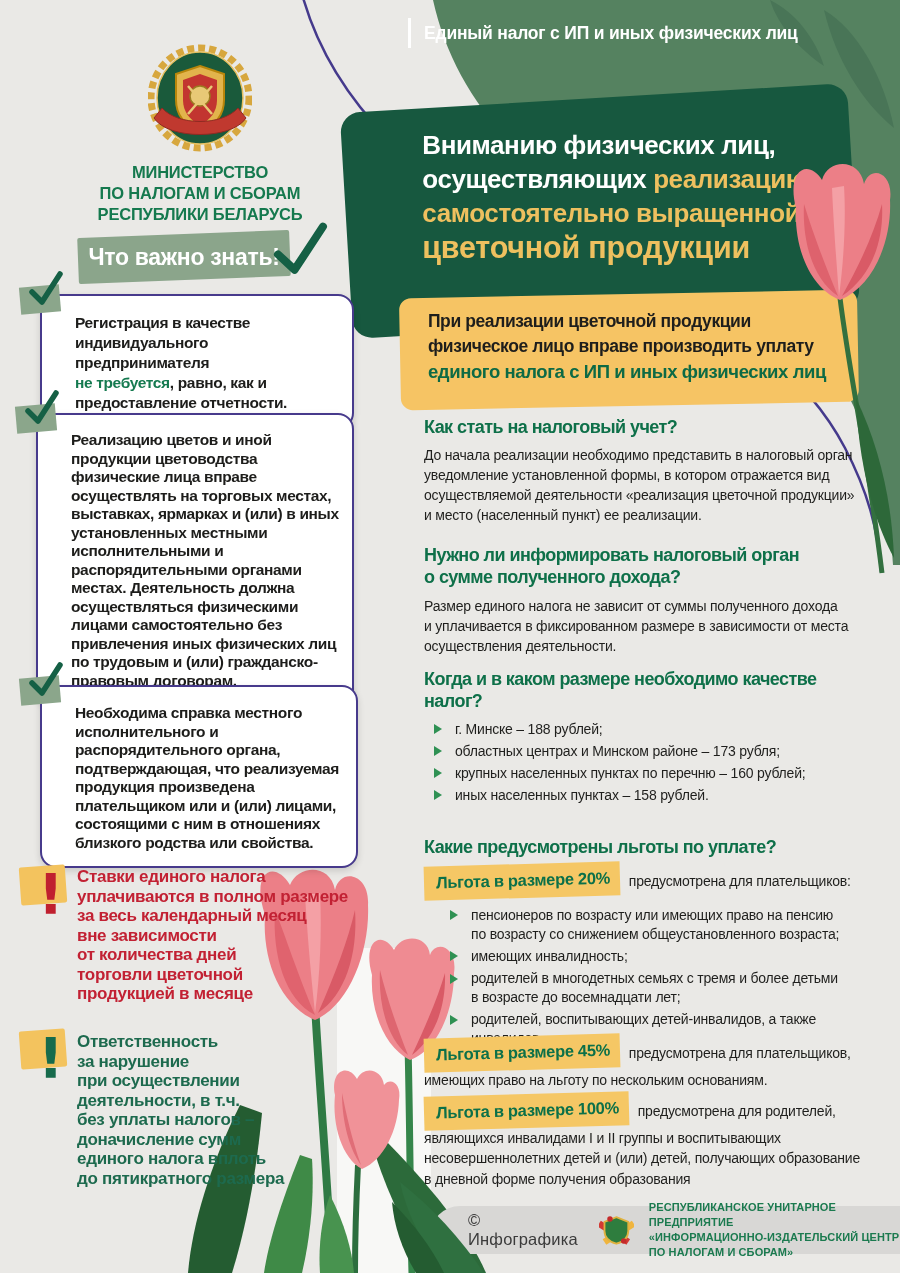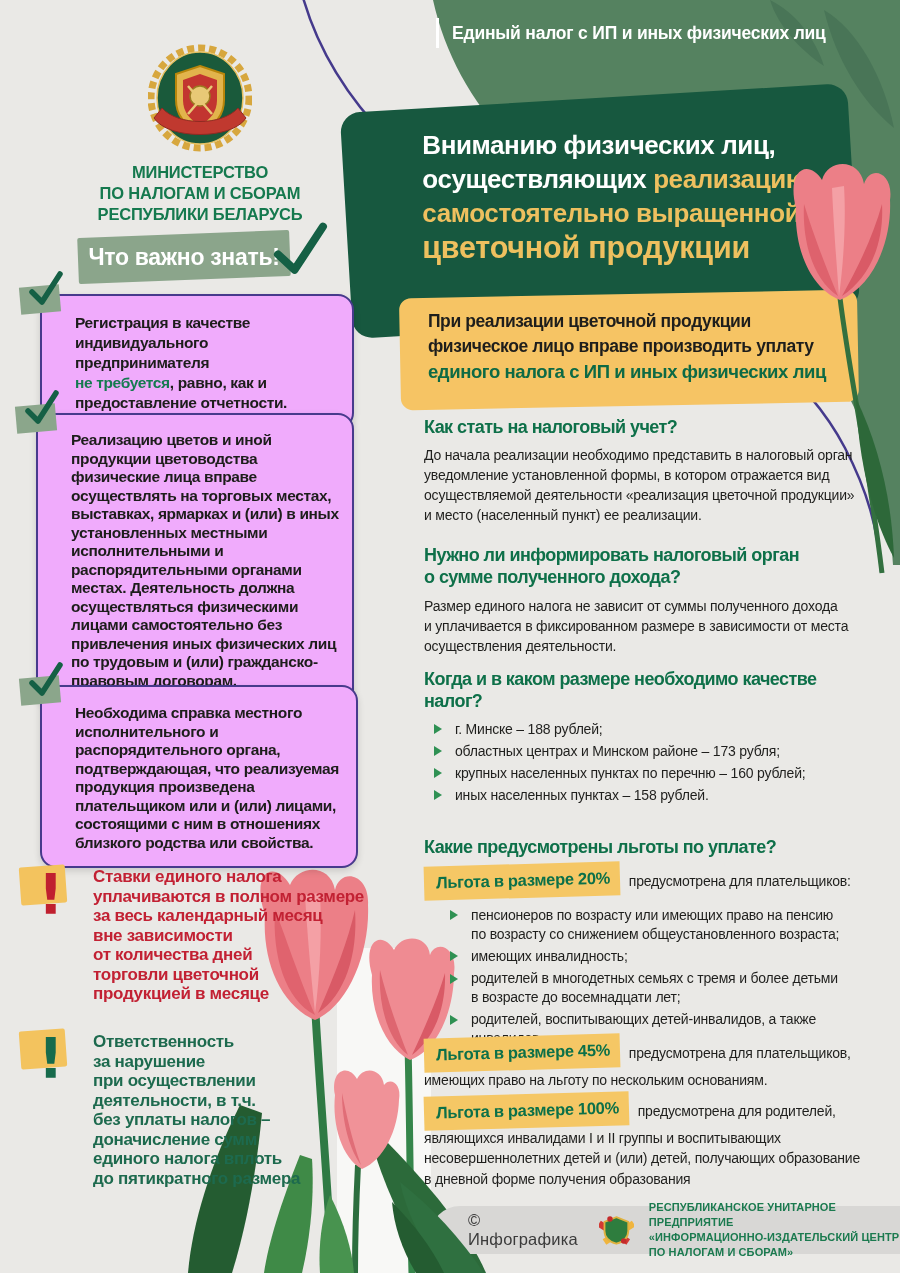--- a/index.html
+++ b/index.html
@@ -16,21 +16,21 @@
   
   .ministry{left:55px;top:44px;width:290px;text-align:center;z-index:3;}
   .ministry-name{margin-top:6px;font-weight:bold;font-size:16.5px;line-height:1.28;color:#15794e;letter-spacing:-.2px;}
 
   
   .badge{left:78px;top:234px;width:212px;height:46px;background:#8ba58b;transform:rotate(-2.2deg);z-index:3;border-radius:2px;}
   .badge-label{display:block;transform:rotate(2.2deg);text-align:center;line-height:46px;color:#fff;font-weight:bold;font-size:23px;letter-spacing:-.3px;}
   .badge-check{position:absolute;right:-40px;top:-8px;}
 
   
-  .tag{left:436px;top:18px;display:flex;align-items:center;gap:13px;z-index:3;}
+  .tag{left:408px;top:18px;display:flex;align-items:center;gap:13px;z-index:3;}
   .tag-bar{width:3px;height:30px;background:#fff;}
   .tag-label{color:#fff;font-weight:bold;font-size:17.5px;letter-spacing:-.2px;}
 
   
   .title-box{left:346px;top:98px;width:508px;height:226px;background:#17583f;border-radius:20px;transform:rotate(-3.4deg);z-index:3;}
   .title-inner{transform:rotate(3.4deg);padding:30px 8px 0 78px;font-weight:bold;line-height:34px;font-size:26px;letter-spacing:-.4px;}
   .title-white{color:#fff;}
   .title-yellow{color:#eec05f;}
   .title-yellow-big{color:#eec05f;font-size:30.5px;letter-spacing:-.2px;}
 
@@ -46,33 +46,33 @@
   .sec-heading{color:#0e7049;font-weight:bold;font-size:18px;line-height:1.24;letter-spacing:-.55px;margin:0 0 7px 0;}
   .body-text{color:#1f1f1d;font-size:14px;line-height:1.43;letter-spacing:-.2px;margin:0;}
   ul.blist{list-style:none;margin:6px 0 0 0;padding:0 0 0 10px;}
   ul.blist li{position:relative;padding-left:21px;margin-bottom:3px;color:#1f1f1d;font-size:14px;line-height:1.36;letter-spacing:-.2px;}
   .b-arrow{position:absolute;left:0;top:4.5px;width:0;height:0;border-left:8px solid #2f9153;border-top:5px solid transparent;border-bottom:5px solid transparent;}
   .hl{display:inline-block;background:#f5c765;color:#0c7049;font-weight:bold;font-size:16.5px;letter-spacing:-.3px;padding:5px 10px 5px 12px;transform:rotate(-1.6deg);margin-right:5px;}
   .benefit{position:absolute;left:0;width:437px;color:#1f1f1d;font-size:14px;line-height:1.45;letter-spacing:-.2px;}
   .benefit ul.blist{margin-top:8px;padding-left:26px;}
 
   
-  .card{position:absolute;background:#f0abfc;border:2px solid #473a8c;border-radius:16px;box-shadow:0 3px 7px rgba(0,0,0,.14);z-index:3;padding:17px 10px 14px 33px;}
+  .card{position:absolute;background:#ffffff;border:2px solid #473a8c;border-radius:16px;box-shadow:0 3px 7px rgba(0,0,0,.14);z-index:3;padding:17px 10px 14px 33px;}
   .card p{margin:0;font-weight:bold;color:#1d1d1b;font-size:15.5px;line-height:18.5px;letter-spacing:-.35px;}
   .card.c1 p{line-height:20px;}
   .card-green{color:#157a50;}
   .tab{position:absolute;left:-22px;top:-10px;width:40px;height:27px;background:#8ba68b;transform:rotate(-5deg);}
   .tab-check{position:absolute;left:-14px;top:-26px;}
 
   
   .wtab{position:absolute;width:46px;height:38px;background:#f3c35e;transform:rotate(-4deg);border-radius:2px;z-index:3;}
   .wmark{position:absolute;z-index:4;font-size:56px;font-weight:800;line-height:1.35;font-family:"DejaVu Sans",sans-serif;}
   .wmark.red{color:#c0202f;}
   .wmark.green{color:#176b4c;}
-  .wtext{position:absolute;z-index:4;width:285px;font-weight:bold;font-size:17px;line-height:19.5px;letter-spacing:-.3px;margin-left:16px;}
+  .wtext{position:absolute;z-index:4;width:285px;font-weight:bold;font-size:17px;line-height:19.5px;letter-spacing:-.3px;}
   .wtext.red{color:#c22133;}
   .wtext.green{color:#1d6a4e;}
 
   
   .footer{left:430px;top:1206px;width:470px;height:48px;background:#d8d7d5;border-radius:30px 0 0 0;display:flex;align-items:center;gap:15px;padding-left:38px;z-index:5;}
   .footer-copy{color:#3b3b3b;font-size:16.5px;letter-spacing:.2px;}
   .footer-org{color:#1b7a4f;font-weight:bold;font-size:11px;line-height:1.38;letter-spacing:.1px;}
 
   svg{display:block;}
 </style>

